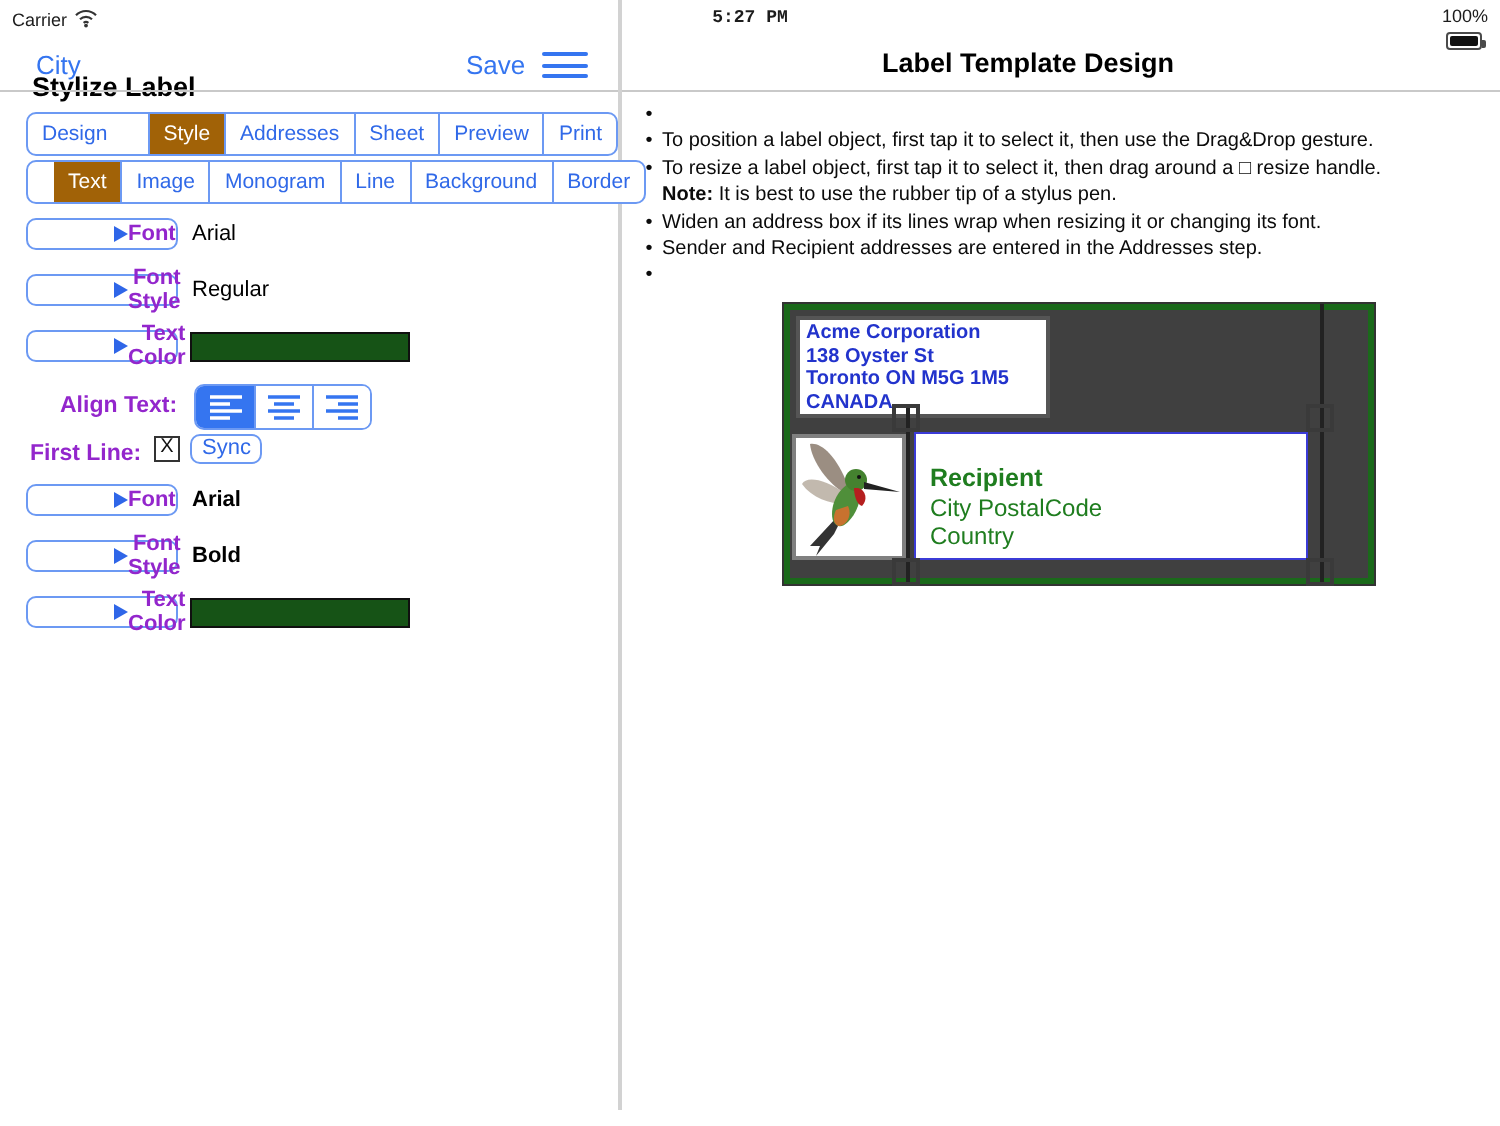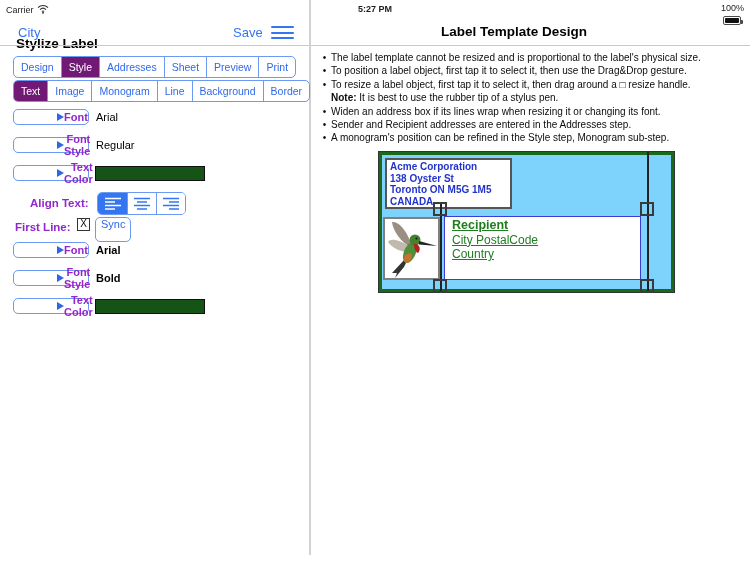--- a/index.html
+++ b/index.html
@@ -3,75 +3,75 @@
 <meta charset="utf-8">
 <style>
   * { margin:0; padding:0; box-sizing:border-box; }
   html,body { width:750px; height:563px; background:#fff; font-family:"Liberation Sans", sans-serif; color:#000; overflow:hidden; }
   .abs { position:absolute; }
   #screen { position:relative; width:750px; height:563px; background:#fff; }
 
   
   .status-text { font-size:9px; color:#1c1c1c; }
   #carrier { left:6px; top:4px; display:flex; align-items:center; gap:3px; }
-  #clock { left:0; top:4px; width:750px; text-align:center; font-weight:bold; pointer-events:none; }
+  #clock { left:0; top:4px; width:750px; text-align:center; font-weight:bold; pointer-events:none;font-family:Liberation Mono, monospace; }
   #batt-group { right:6px; top:3px; display:flex; align-items:center; gap:3px;flex-direction:column; }
   .battery { position:relative; width:18px; height:9px; border:1px solid #4a4a4a; border-radius:2px; }
   .battery .fill { position:absolute; left:1px; top:1px; right:1px; bottom:1px; background:#111; border-radius:1px; }
   .battery .nub { position:absolute; right:-3px; top:2.5px; width:2px; height:4px; background:#4a4a4a; border-radius:0 1px 1px 0; }
 
   
   .nav-blue { color:#3575F0; font-size:13px; }
   #tips-btn { left:18px; top:25px; }
   #left-title { left:0; top:36px; width:310px; text-align:left; font-size:13.5px; font-weight:bold; pointer-events:none;margin-left:16px; }
   #save-btn { left:233px; top:25px; }
   #menu-btn { left:271px; top:26px; width:23px; }
   #menu-btn .bar { height:2px; background:#3575F0; border-radius:1px; margin-bottom:3.5px; }
   #right-title { left:310px; top:24px; width:408px; text-align:center; font-size:13.5px; font-weight:bold; }
   #nav-hairline { left:0; top:45px; width:750px; height:1px; background:#c9c9c9; }
   #panel-divider { left:309px; top:0; width:2px; height:555px; background:#d2d2d2; }
 
   
   .seg { display:inline-flex; border:1px solid #6c99f3; border-radius:5px; overflow:hidden; background:#fff; }
   .seg .cell { font-size:10.5px; line-height:20px; padding:0 7px; color:#3069E8; border-left:1px solid #6c99f3; white-space:nowrap; cursor:pointer; }
   .seg .cell:first-child { border-left:none; }
-  .seg .cell.sel { background:#701a75; color:#fff; }
+  .seg .cell.sel { background:#a16207; color:#fff;margin-left:13px; }
   #steps-seg { left:13px; top:56px; }
   #substeps-seg { left:13px; top:80px; }
 
   
   .disc-btn { position:absolute; width:76px; height:16px; border:1px solid #6c99f3; border-radius:5px; background:#fff; display:flex; align-items:center; cursor:pointer;padding-left:38px; }
   .disc-btn .tri { width:0; height:0; border-top:4.5px solid transparent; border-bottom:4.5px solid transparent; border-left:7px solid #2F66E8; margin-left:5px; }
   .disc-btn .lbl { flex:1; text-align:right; padding-right:5px; font-size:11px; font-weight:bold; color:#9326CC; }
   .value-text { position:absolute; font-size:11px; color:#000; }
   .value-bold { font-weight:bold; }
   .swatch { position:absolute; width:110px; height:15px; border:1px solid #101010; background:#165316; }
   .purple-label { position:absolute; font-size:11.5px; font-weight:bold; color:#9326CC; }
 
   #align-seg { left:97px; top:192px; display:inline-flex; border:1px solid #6c99f3; border-radius:5px; overflow:hidden; }
   #align-seg .acell { width:29px; height:21px; display:flex; align-items:center; justify-content:center; border-left:1px solid #6c99f3; cursor:pointer; background:#fff; }
   #align-seg .acell:first-child { border-left:none; }
   #align-seg .acell.sel { background:#3575F0; }
   #align-seg svg { display:block; }
 
   #firstline-check { position:absolute; left:77px; top:218px; width:13px; height:13px; border:1.5px solid #333; background:#fff; font-size:10px; line-height:10.5px; text-align:center; color:#111; cursor:pointer; }
-  #sync-btn { position:absolute; left:95px; top:217px; height:25px; padding:0 5px; border:1px solid #6c99f3; border-radius:5px; color:#3069E8; font-size:11px; line-height:13.5px; background:#fff; cursor:pointer; }
+  #sync-btn { position:absolute; left:95px; top:217px; height:15px; padding:0 5px; border:1px solid #6c99f3; border-radius:5px; color:#3069E8; font-size:11px; line-height:13.5px; background:#fff; cursor:pointer; }
 
   
   #tips-list { left:318px; top:51px; width:428px; }
   .brow { display:flex; font-size:10px; line-height:13.4px; color:#0b0b0b; }
   .brow .dot { width:13px; text-align:center; flex:none; }
   .brow .txt b { font-weight:bold; }
   .brow.note .dot { visibility:hidden; }
 
   
-  #label-preview { left:379px; top:152px; width:295px; height:140px; background:#7dd3fc; border:3px solid #1A691A; outline:1px solid #333; }
+  #label-preview { left:392px; top:152px; width:295px; height:140px; background:#404040; border:3px solid #1A691A; outline:1px solid #333; }
   #sender-box { left:3px; top:3px; width:127px; height:51px; border:2px solid #555; background:#fff; padding:1px 3px; color:#2233CC; font-size:10px; font-weight:bold; line-height:11.5px; white-space:nowrap; overflow:visible; }
   #image-box { left:1px; top:62px; width:57px; height:63px; border:2px solid #808080; background:#fff; }
-  #recipient-box { left:62px; top:61px; width:197px; height:64px; border:1.5px solid #3B3BD6; background:#fff; padding:1px 2px 1px 7px; color:#1F7D1F; font-size:12px; line-height:14.6px;text-decoration:underline; }
+  #recipient-box { left:62px; top:61px; width:197px; height:64px; border:1.5px solid #3B3BD6; background:#fff; padding:15px 2px 1px 7px; color:#1F7D1F; font-size:12px; line-height:14.6px; }
   #recipient-box .rt { font-weight:bold; font-size:12.5px; }
   .sel-line { position:absolute; width:1.5px; background:#222; z-index:4; }
   #sel-line-right { left:265px; top:-3px; height:140px; }
   #sel-line-left { left:58px; top:47px; height:90px; }
   .handle { position:absolute; width:14px; height:14px; border:2px solid #3a3a3a; background:transparent; z-index:6; cursor:nwse-resize; }
   #handle-tl { left:51px; top:47px; }
   #handle-tr { left:258px; top:47px; }
   #handle-bl { left:51px; top:124px; }
   #handle-br { left:258px; top:124px; }
 </style>
@@ -194,21 +194,20 @@
 
   <div class="disc-btn" style="left:13px; top:298px;">
     <span class="tri"></span>
     <span class="lbl">Text Color</span>
   </div>
   <div class="swatch" style="left:95px; top:299px;"></div>
 
   <div class="abs" id="tips-list">
     <div class="brow">
         <span class="dot">•</span>
-        <span class="txt">The label template cannot be resized and is proportional to the label's physical size.</span>
       </div>
     <div class="brow">
         <span class="dot">•</span>
         <span class="txt">To position a label object, first tap it to select it, then use the Drag&amp;Drop gesture.</span>
       </div>
     <div class="brow">
         <span class="dot">•</span>
         <span class="txt">To resize a label object, first tap it to select it, then drag around a □ resize handle.</span>
       </div>
     <div class="brow note">
@@ -218,21 +217,20 @@
     <div class="brow">
         <span class="dot">•</span>
         <span class="txt">Widen an address box if its lines wrap when resizing it or changing its font.</span>
       </div>
     <div class="brow">
         <span class="dot">•</span>
         <span class="txt">Sender and Recipient addresses are entered in the Addresses step.</span>
       </div>
     <div class="brow">
         <span class="dot">•</span>
-        <span class="txt">A monogram's position can be refined in the Style step, Monogram sub-step.</span>
       </div>
   </div>
 
   <div class="abs" id="label-preview">
 
     <div class="abs" id="sender-box">
       <div>Acme Corporation</div>
       <div>138 Oyster St</div>
       <div>Toronto ON M5G 1M5</div>
       <div>CANADA</div>

